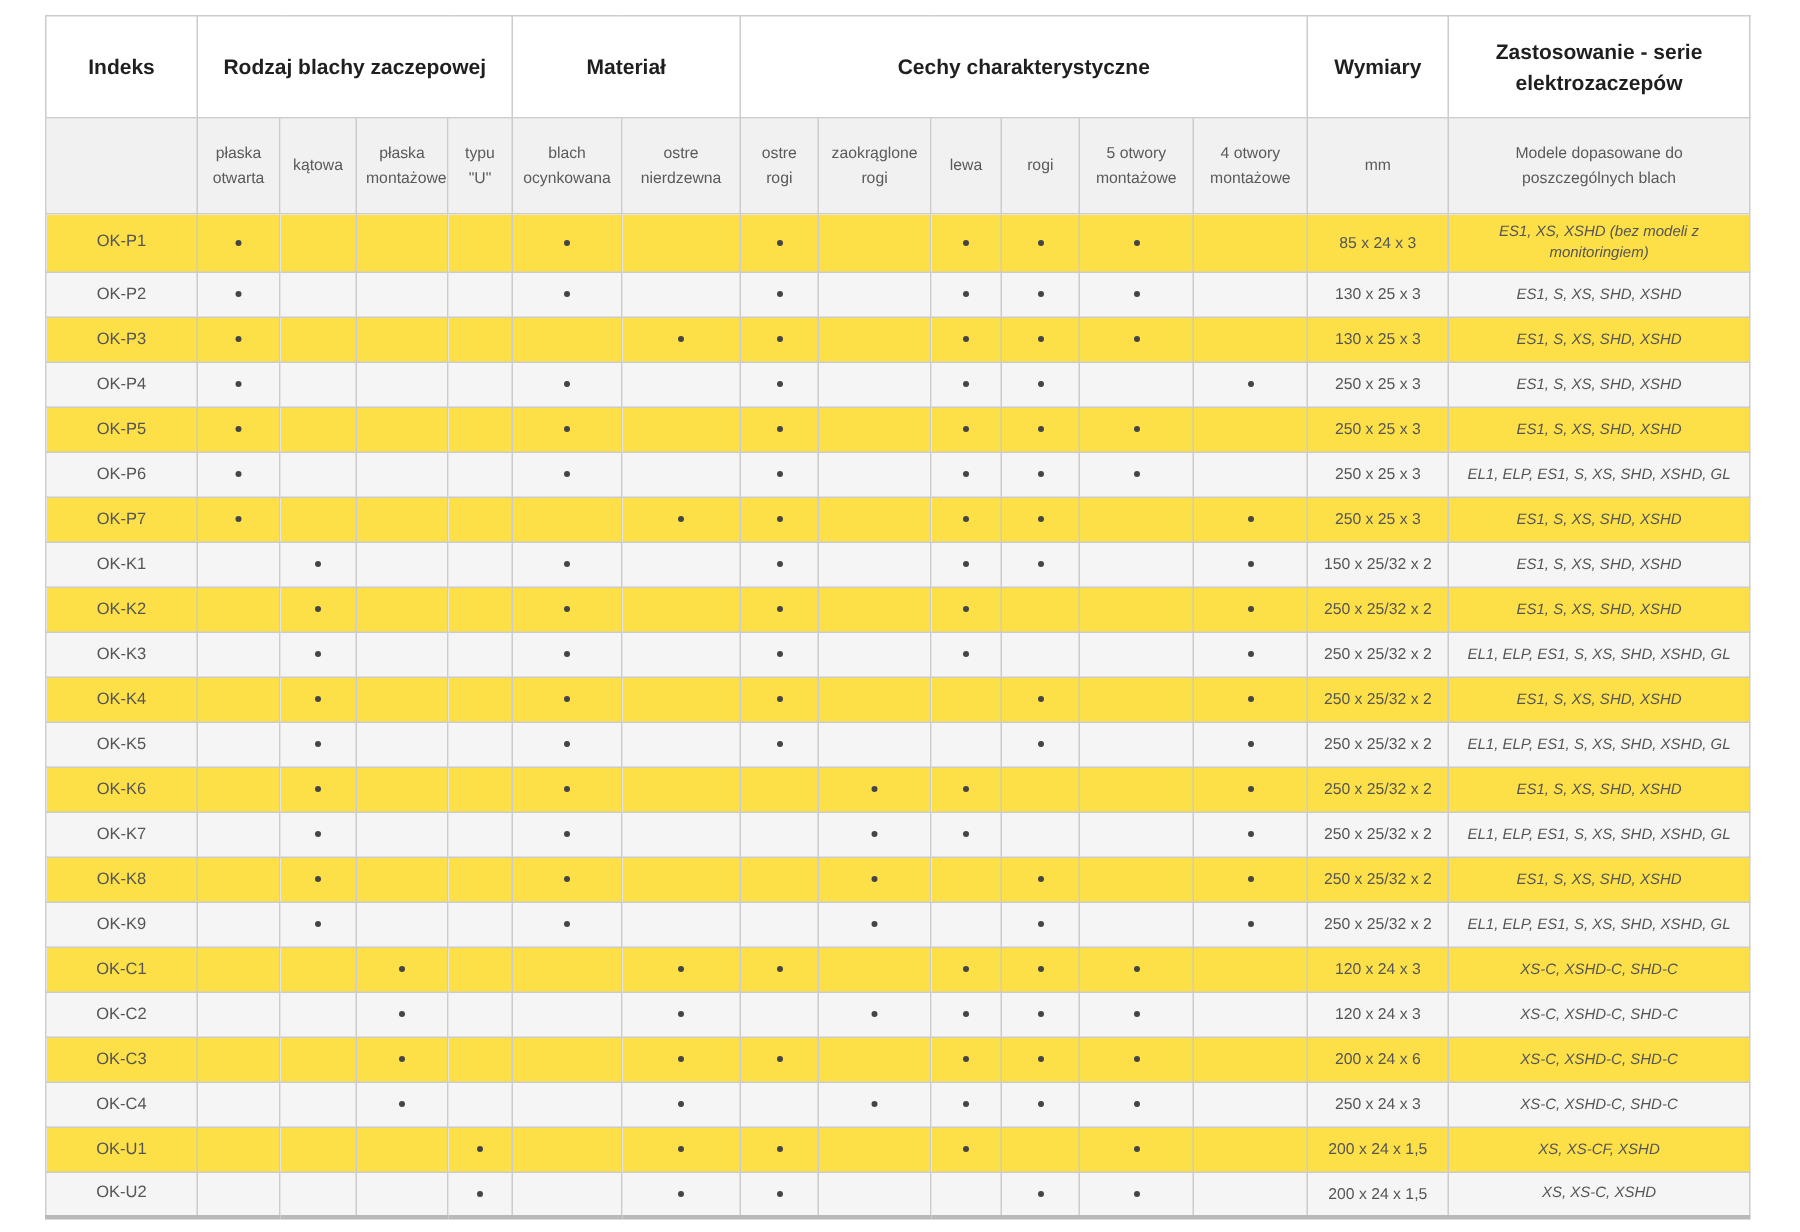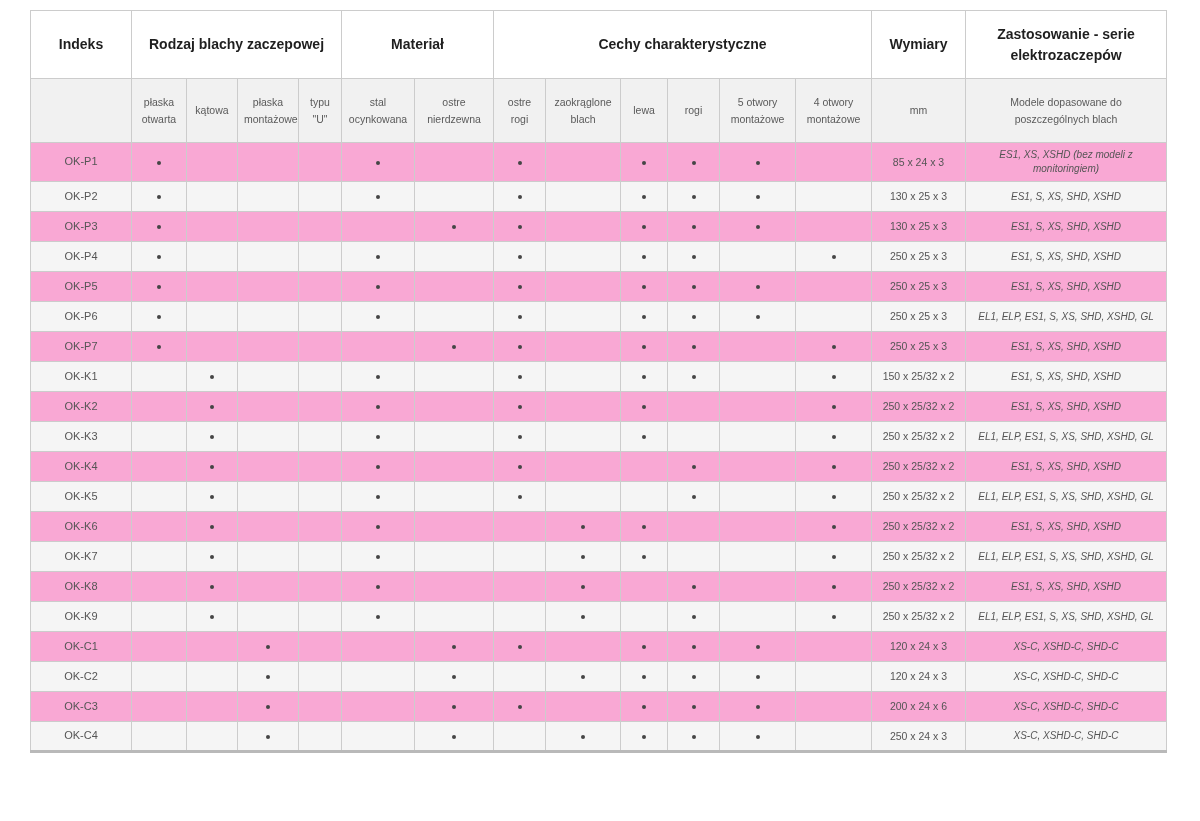--- a/index.html
+++ b/index.html
@@ -44,21 +44,21 @@
     color: #5a5a5a;
     line-height: 1.55;
   }
   tbody td {
     font-size: 10.5px;
     color: #555555;
     line-height: 1.4;
   }
   tbody td.c-index { font-size: 11px; }
   tbody td.c-models { font-size: 10px; padding: 2px 4px; font-style: italic; }
-  tbody tr { height: 30px; background: #f9a8d4; }
+  tbody tr { height: 30px; background: #fde047; }
   tbody tr:first-child { height: 39px; }
   tbody tr:nth-child(even) { background: #f5f5f5; }
   tbody tr:last-child td { border-bottom: 3px solid #b9b9b9; }
   .dot {
     display: inline-block;
     width: 4px;
     height: 4px;
     border-radius: 50%;
     background: #454545;
     vertical-align: middle;
@@ -94,24 +94,24 @@
         <th colspan="6">Cechy charakterystyczne</th>
         <th>Wymiary</th>
         <th>Zastosowanie - serie elektrozaczepów</th>
       </tr>
       <tr class="sub-row">
         <td></td>
         <td>płaska otwarta</td>
         <td>kątowa</td>
         <td>płaska montażowe</td>
         <td>typu "U"</td>
-        <td>stal ocynkowana</td>
+        <td>blach ocynkowana</td>
         <td>ostre nierdzewna</td>
         <td>ostre rogi</td>
-        <td>zaokrąglone blach</td>
+        <td>zaokrąglone rogi</td>
         <td>lewa</td>
         <td>rogi</td>
         <td>5 otwory montażowe</td>
         <td>4 otwory montażowe</td>
         <td>mm</td>
         <td>Modele dopasowane do poszczególnych blach</td>
       </tr>
     </thead>
     <tbody>
         <tr>
@@ -447,15 +447,49 @@
           <td><span class="dot"></span></td>
           <td></td>
           <td><span class="dot"></span></td>
           <td><span class="dot"></span></td>
           <td><span class="dot"></span></td>
           <td><span class="dot"></span></td>
           <td></td>
           <td>250 x 24 x 3</td>
           <td class="c-models">XS-C, XSHD-C, SHD-C</td>
         </tr>
+        <tr>
+          <td class="c-index">OK-U1</td>
+          <td></td>
+          <td></td>
+          <td></td>
+          <td><span class="dot"></span></td>
+          <td></td>
+          <td><span class="dot"></span></td>
+          <td><span class="dot"></span></td>
+          <td></td>
+          <td><span class="dot"></span></td>
+          <td></td>
+          <td><span class="dot"></span></td>
+          <td></td>
+          <td>200 x 24 x 1,5</td>
+          <td class="c-models">XS, XS-CF, XSHD</td>
+        </tr>
+        <tr>
+          <td class="c-index">OK-U2</td>
+          <td></td>
+          <td></td>
+          <td></td>
+          <td><span class="dot"></span></td>
+          <td></td>
+          <td><span class="dot"></span></td>
+          <td><span class="dot"></span></td>
+          <td></td>
+          <td></td>
+          <td><span class="dot"></span></td>
+          <td><span class="dot"></span></td>
+          <td></td>
+          <td>200 x 24 x 1,5</td>
+          <td class="c-models">XS, XS-C, XSHD</td>
+        </tr>
       </tbody>
   </table>
 </div>
 
 </body></html>

